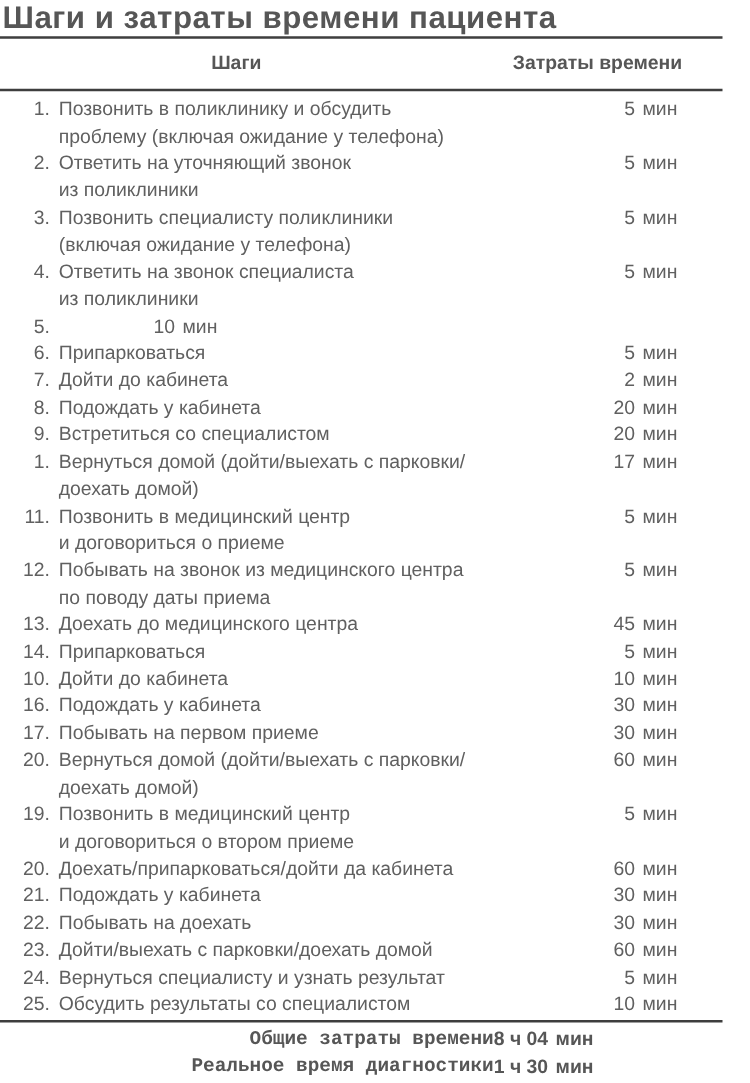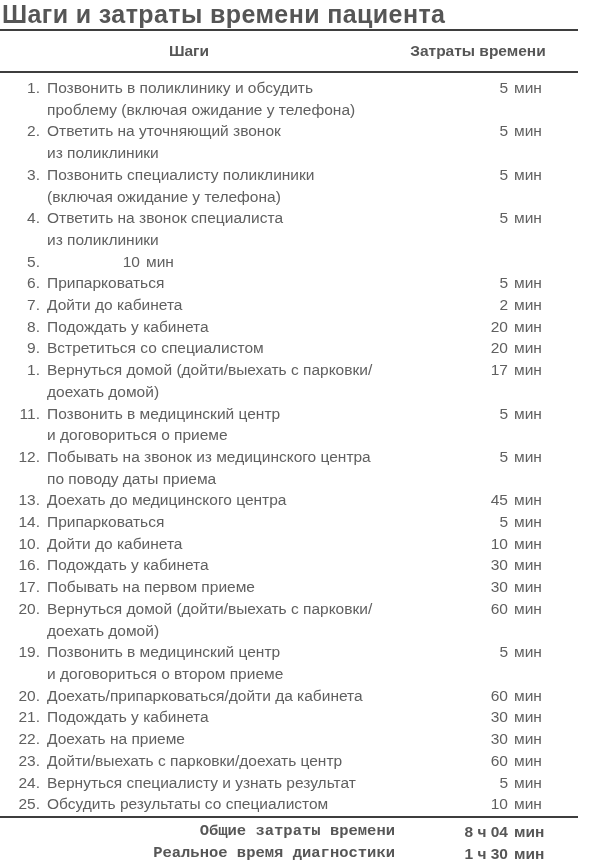--- a/index.html
+++ b/index.html
@@ -75,21 +75,20 @@
     display: flex;
     align-items: center;
     line-height: 21.5px;
     margin-bottom: 1px;
   }
   .summary-label { flex: 1; text-align: right; font-family: Liberation Mono, monospace; }
   .summary-value {
     width: 183px;
     flex: none;
     display: flex;
-    justify-content: flex-end;
     padding-right: 34px;
   }
 </style>
 </head>
 <body>
 
 <div class="page">
   <div class="content">
 
     <div class="title">Шаги и затраты времени пациента</div>
@@ -297,30 +296,30 @@
           <div class="num">21.</div>
           <div class="step-text">Подождать у кабинета</div>
           <div class="value-cell">
             <span class="vnum">30</span>
             <span class="vunit">мин</span>
           </div>
         </div>
 
         <div class="row">
           <div class="num">22.</div>
-          <div class="step-text">Доехать на приеме</div>
+          <div class="step-text">Побывать на доехать</div>
           <div class="value-cell">
             <span class="vnum">30</span>
             <span class="vunit">мин</span>
           </div>
         </div>
 
         <div class="row">
           <div class="num">23.</div>
-          <div class="step-text">Дойти/выехать с парковки/доехать центр</div>
+          <div class="step-text">Дойти/выехать с парковки/доехать домой</div>
           <div class="value-cell">
             <span class="vnum">60</span>
             <span class="vunit">мин</span>
           </div>
         </div>
 
         <div class="row">
           <div class="num">24.</div>
           <div class="step-text">Вернуться специалисту и узнать результат</div>
           <div class="value-cell">

